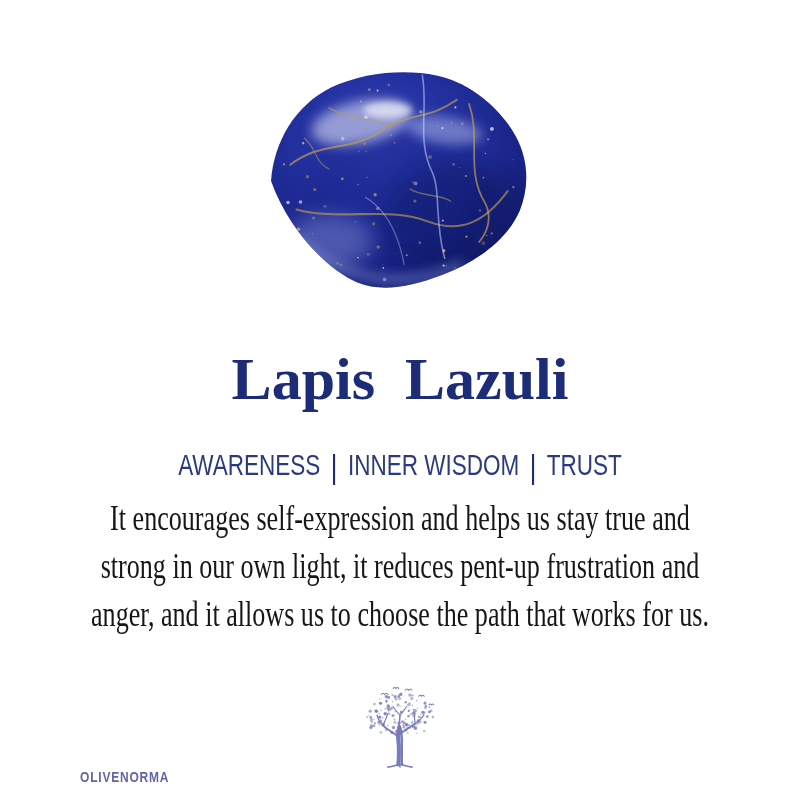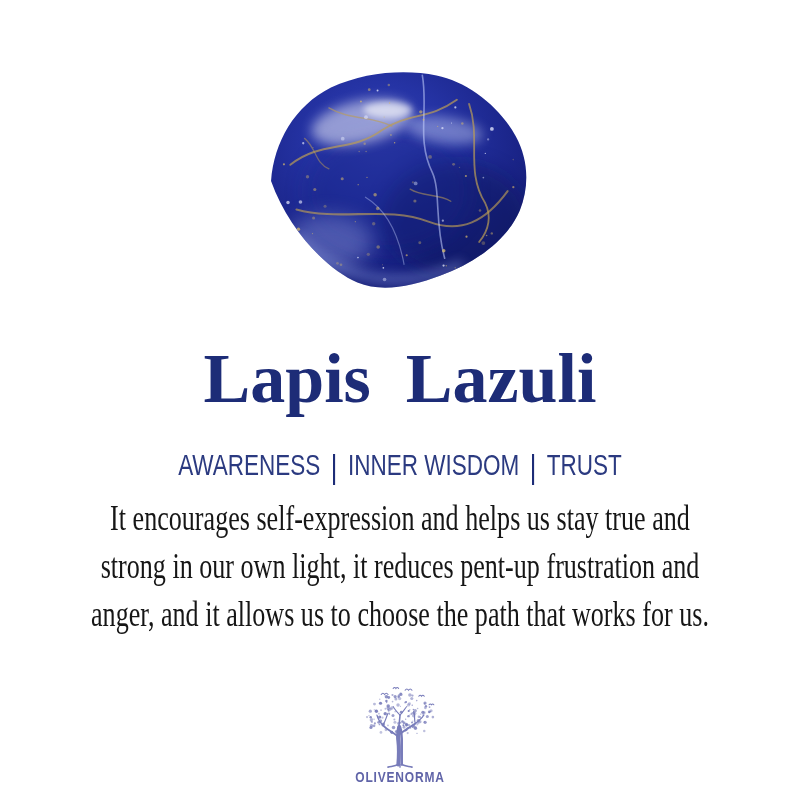--- a/index.html
+++ b/index.html
@@ -29,21 +29,21 @@
   
   .title {
     position: absolute;
     top: 342px;
     left: 0;
     width: 800px;
     margin: 0;
     text-align: center;
     font-family: "Liberation Serif", serif;
     font-weight: 700;
-    font-size: 70px;
+    font-size: 60px;
     line-height: 74px;
     color: #1d2c77;
     white-space: pre;
     letter-spacing: 0px;
   }
 
   
   .subtitle {
     position: absolute;
     top: 450px;
@@ -84,21 +84,21 @@
     transform-origin: 50% 0;
     white-space: nowrap;
   }
 
   
   .brand {
     position: absolute;
     left: 0;
     top: 686px;
     width: 800px;
-    text-align: center;
+    text-align: left;
   }
   .tree {
     display: block;
     margin: 0 auto;
     width: 88px;
     height: 82px;
   }
   .brand-name {
     margin-top: 1px;
     font-family: "Liberation Sans", sans-serif;

